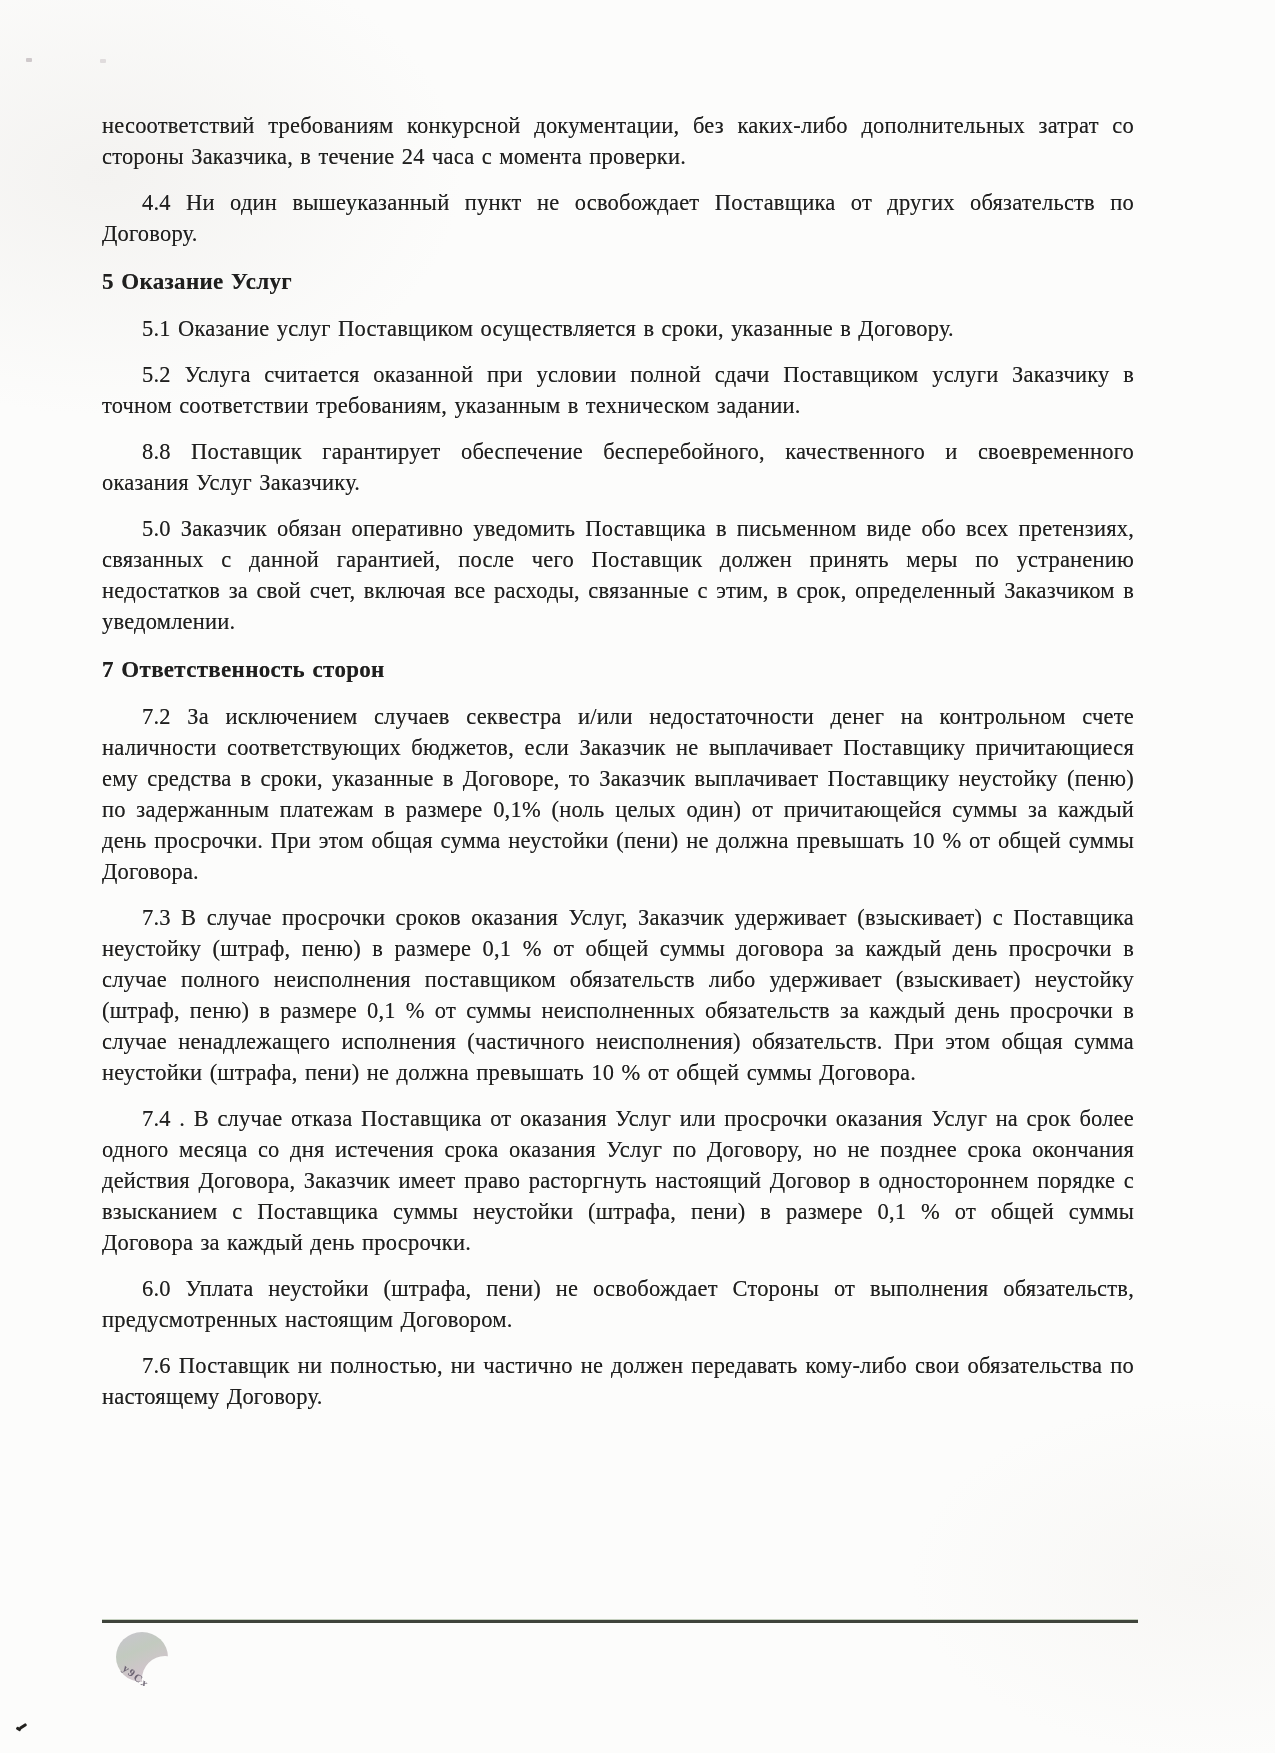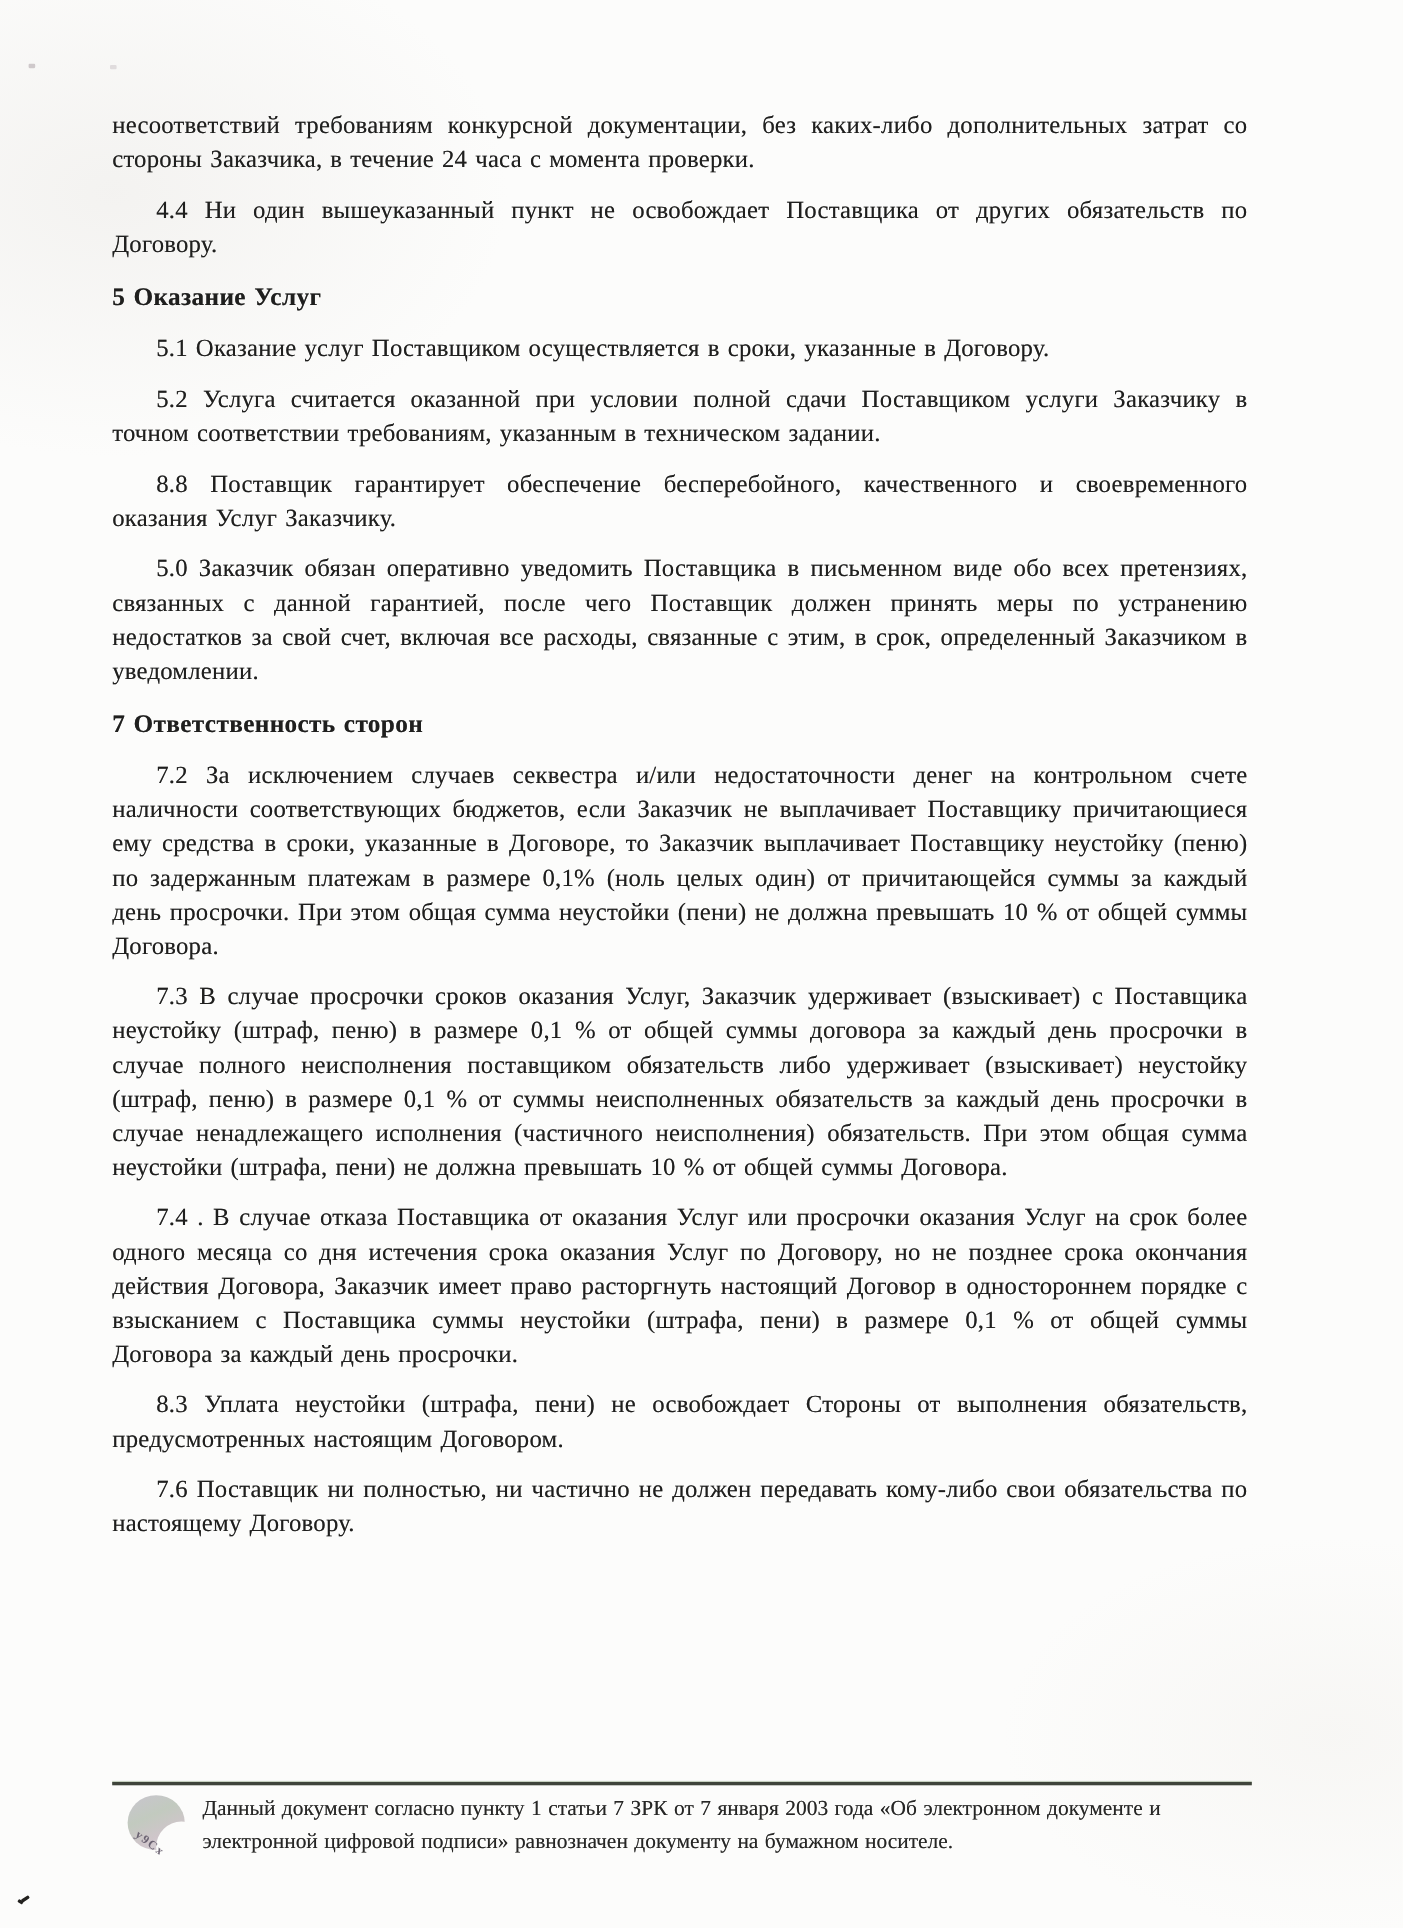--- a/index.html
+++ b/index.html
@@ -13,21 +13,21 @@
   }
   .page {
     position: absolute; inset: 0;
     background:
       radial-gradient(ellipse 600px 400px at 8% 10%, rgba(235,233,230,0.5), rgba(255,255,255,0) 60%),
       radial-gradient(ellipse 500px 300px at 95% 90%, rgba(240,238,234,0.4), rgba(255,255,255,0) 60%),
       #fcfcfb;
   }
   .content {
     position: absolute;
-    left: 102px; top: 98px;
+    left: 102px; top: 110px;
     width: 1032px; height: 1505px;
     overflow: hidden;
     font-size: 22.5px;
     line-height: 31px;
     text-align: justify;
     word-spacing: 1.5px;
     letter-spacing: 0.2px;
     text-shadow: 0 0 0.5px rgba(20,20,20,0.55);
   }
   p.para {
@@ -137,35 +137,31 @@
     <p class="para">4.4 Ни один вышеуказанный пункт не освобождает Поставщика от других обязательств по Договору.</p>
     <div class="heading">5 Оказание Услуг</div>
     <p class="para">5.1 Оказание услуг Поставщиком осуществляется в сроки, указанные в Договору.</p>
     <p class="para">5.2 Услуга считается оказанной при условии полной сдачи Поставщиком услуги Заказчику в точном соответствии требованиям, указанным в техническом задании.</p>
     <p class="para">8.8 Поставщик гарантирует обеспечение бесперебойного, качественного и своевременного оказания Услуг Заказчику.</p>
     <p class="para">5.0 Заказчик обязан оперативно уведомить Поставщика в письменном виде обо всех претензиях, связанных с данной гарантией, после чего Поставщик должен принять меры по устранению недостатков за свой счет, включая все расходы, связанные с этим, в срок, определенный Заказчиком в уведомлении.</p>
     <div class="heading">7 Ответственность сторон</div>
     <p class="para">7.2 За исключением случаев секвестра и/или недостаточности денег на контрольном счете наличности соответствующих бюджетов, если Заказчик не выплачивает Поставщику причитающиеся ему средства в сроки, указанные в Договоре, то Заказчик выплачивает Поставщику неустойку (пеню) по задержанным платежам в размере 0,1% (ноль целых один) от причитающейся суммы за каждый день просрочки. При этом общая сумма неустойки (пени) не должна превышать 10 % от общей суммы Договора.</p>
     <p class="para">7.3 В случае просрочки сроков оказания Услуг, Заказчик удерживает (взыскивает) с Поставщика неустойку (штраф, пеню) в размере 0,1 % от общей суммы договора за каждый день просрочки в случае полного неисполнения поставщиком обязательств либо удерживает (взыскивает) неустойку (штраф, пеню) в размере 0,1 % от суммы неисполненных обязательств за каждый день просрочки в случае ненадлежащего исполнения (частичного неисполнения) обязательств. При этом общая сумма неустойки (штрафа, пени) не должна превышать 10 % от общей суммы Договора.</p>
     <p class="para">7.4 . В случае отказа Поставщика от оказания Услуг или просрочки оказания Услуг на срок более одного месяца со дня истечения срока оказания Услуг по Договору, но не позднее срока окончания действия Договора, Заказчик имеет право расторгнуть настоящий Договор в одностороннем порядке с взысканием с Поставщика суммы неустойки (штрафа, пени) в размере 0,1 % от общей суммы Договора за каждый день просрочки.</p>
-    <p class="para">8.3 Уплата неустойки (штрафа, пени) не освобождает Стороны от выполнения обязательств, предусмотренных настоящим Договором.</p>
+    <p class="para">6.0 Уплата неустойки (штрафа, пени) не освобождает Стороны от выполнения обязательств, предусмотренных настоящим Договором.</p>
     <p class="para">7.6 Поставщик ни полностью, ни частично не должен передавать кому-либо свои обязательства по настоящему Договору.</p>
   </div>
 
   <div class="footer">
     <div class="footer-rule"></div>
     <div class="footer-row">
       <div class="stamp">
         <div class="stamp-body"></div>
         <div class="stamp-bite"></div>
         <span class="stamp-glyphs">у9Сх</span>
-      </div>
-      <div class="footer-note">
-        <div>Данный документ согласно пункту 1 статьи 7 ЗРК от 7 января 2003 года «Об электронном документе и</div>
-        <div>электронной цифровой подписи» равнозначен документу на бумажном носителе.</div>
       </div>
     </div>
   </div>
 
   <div class="ink-mark">
     <span class="seg1"></span>
     <span class="seg2"></span>
   </div>
 
 </div>

